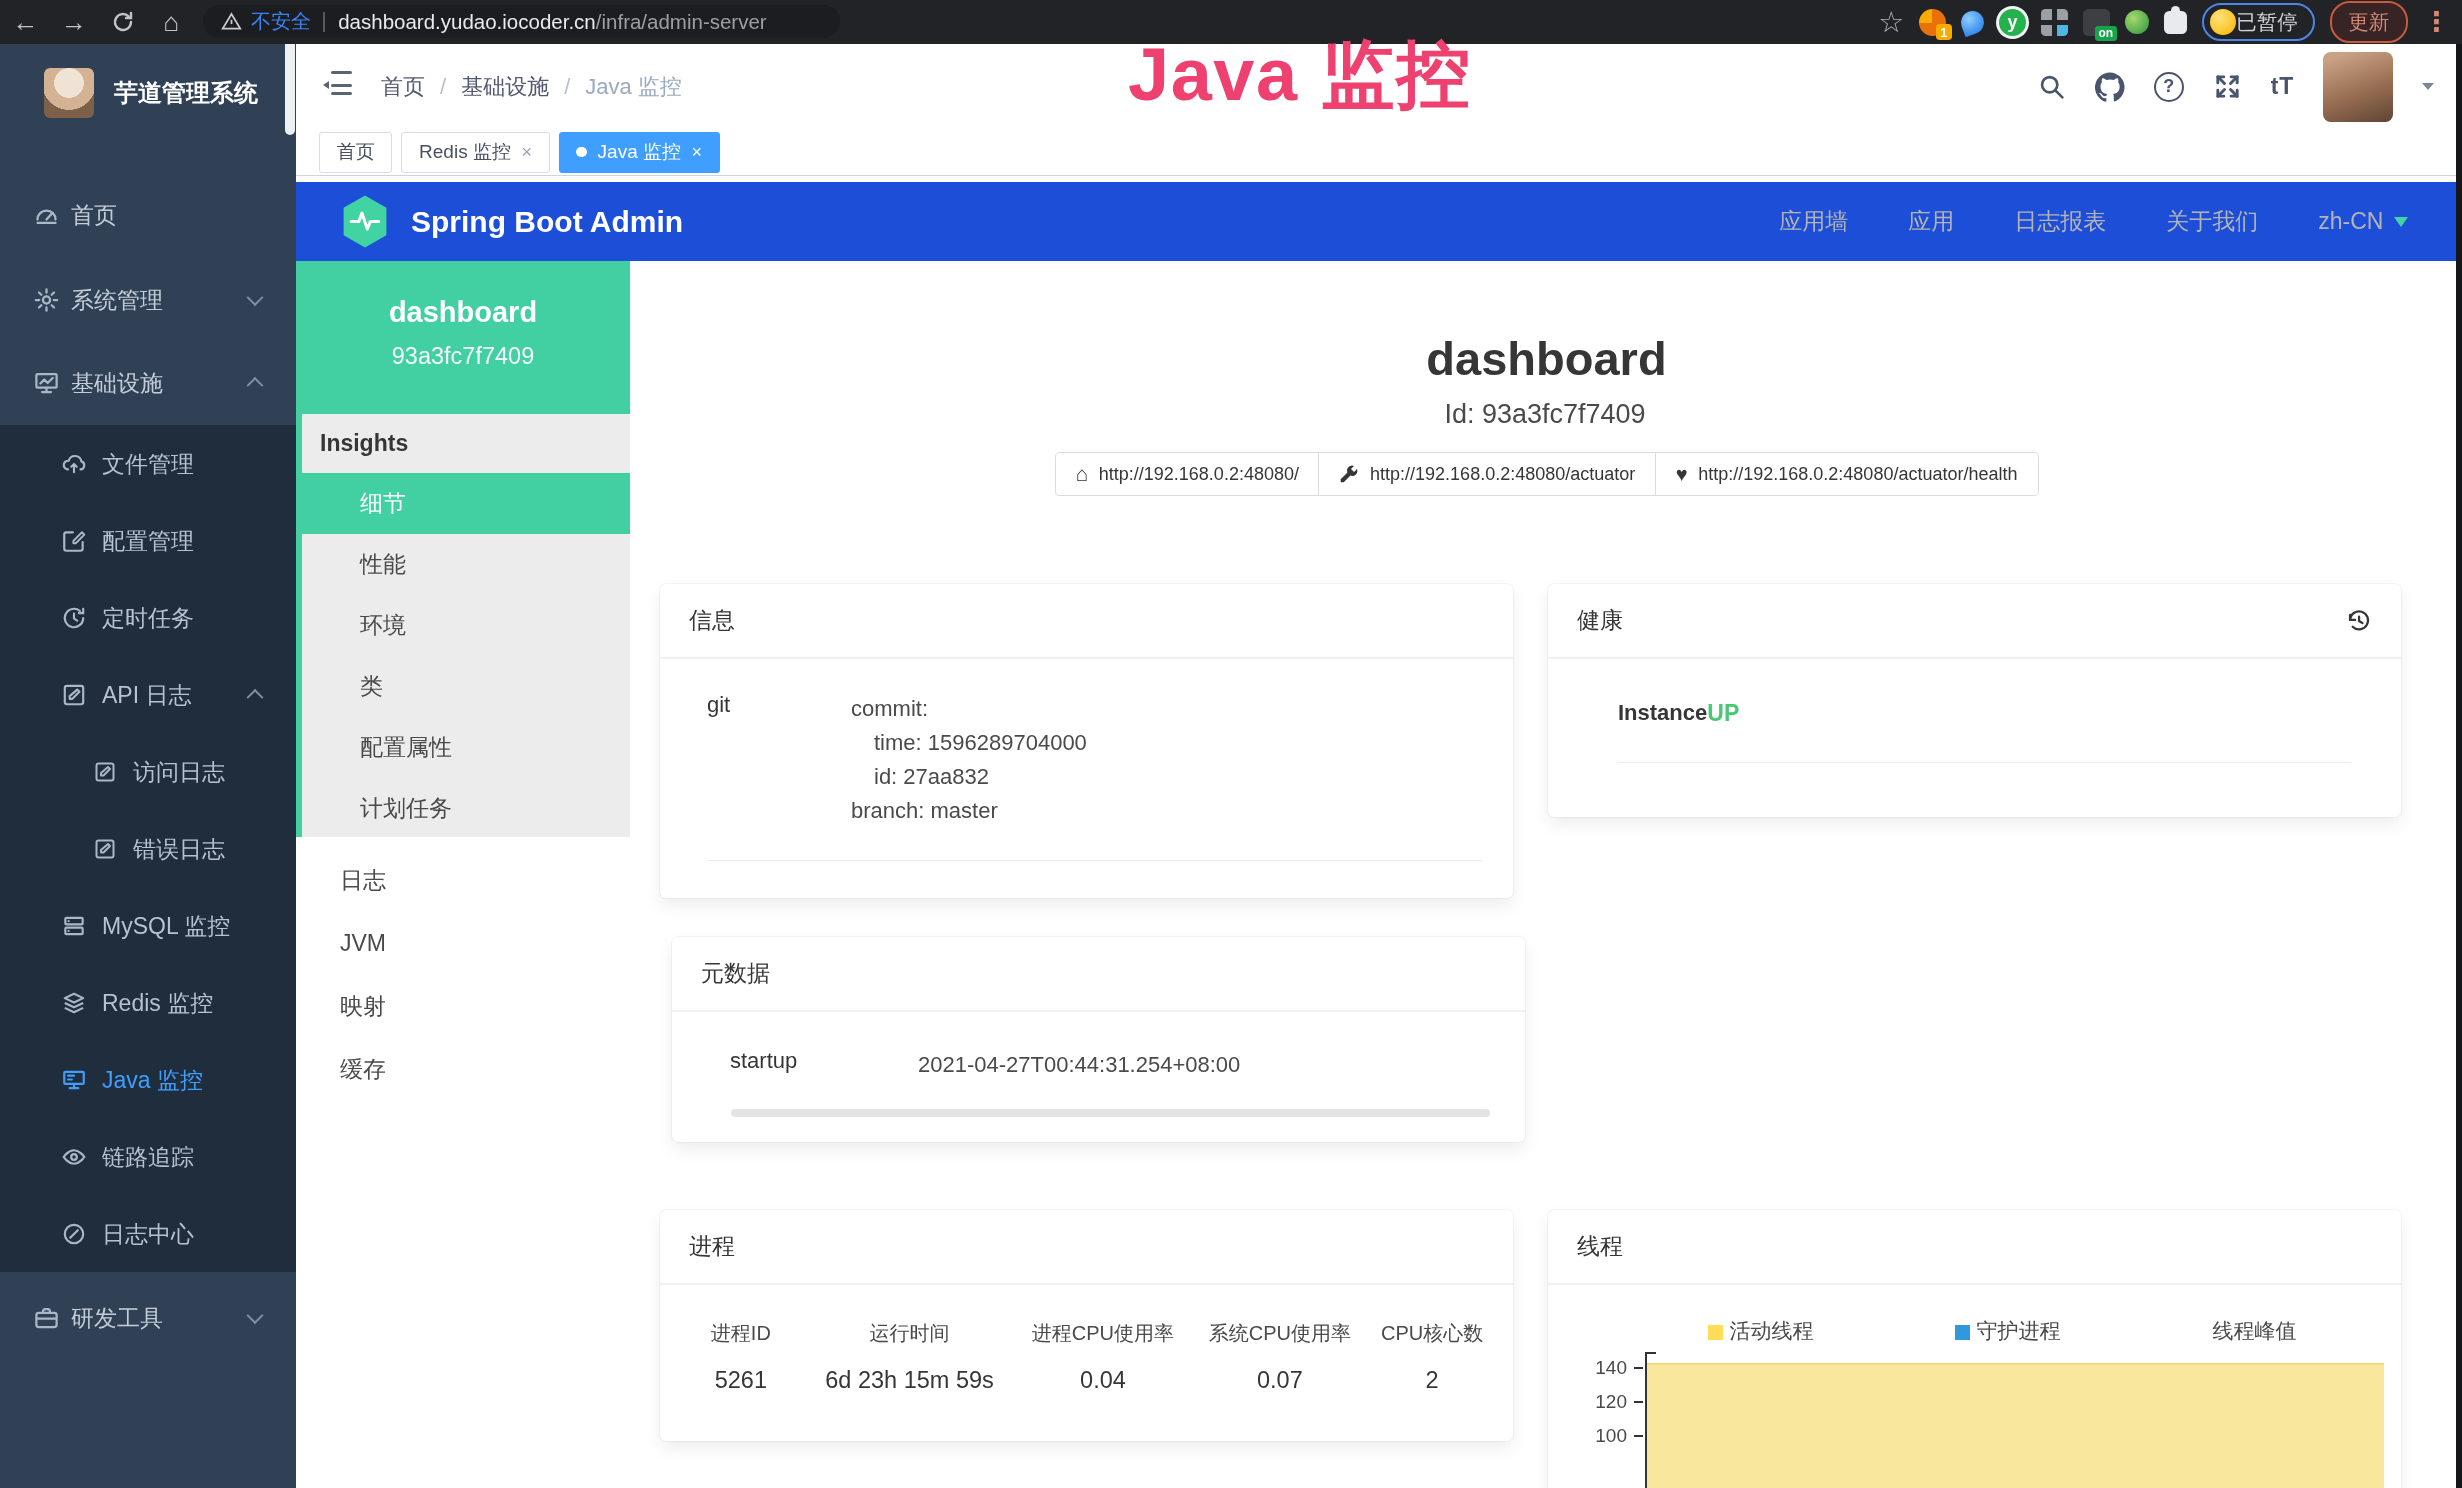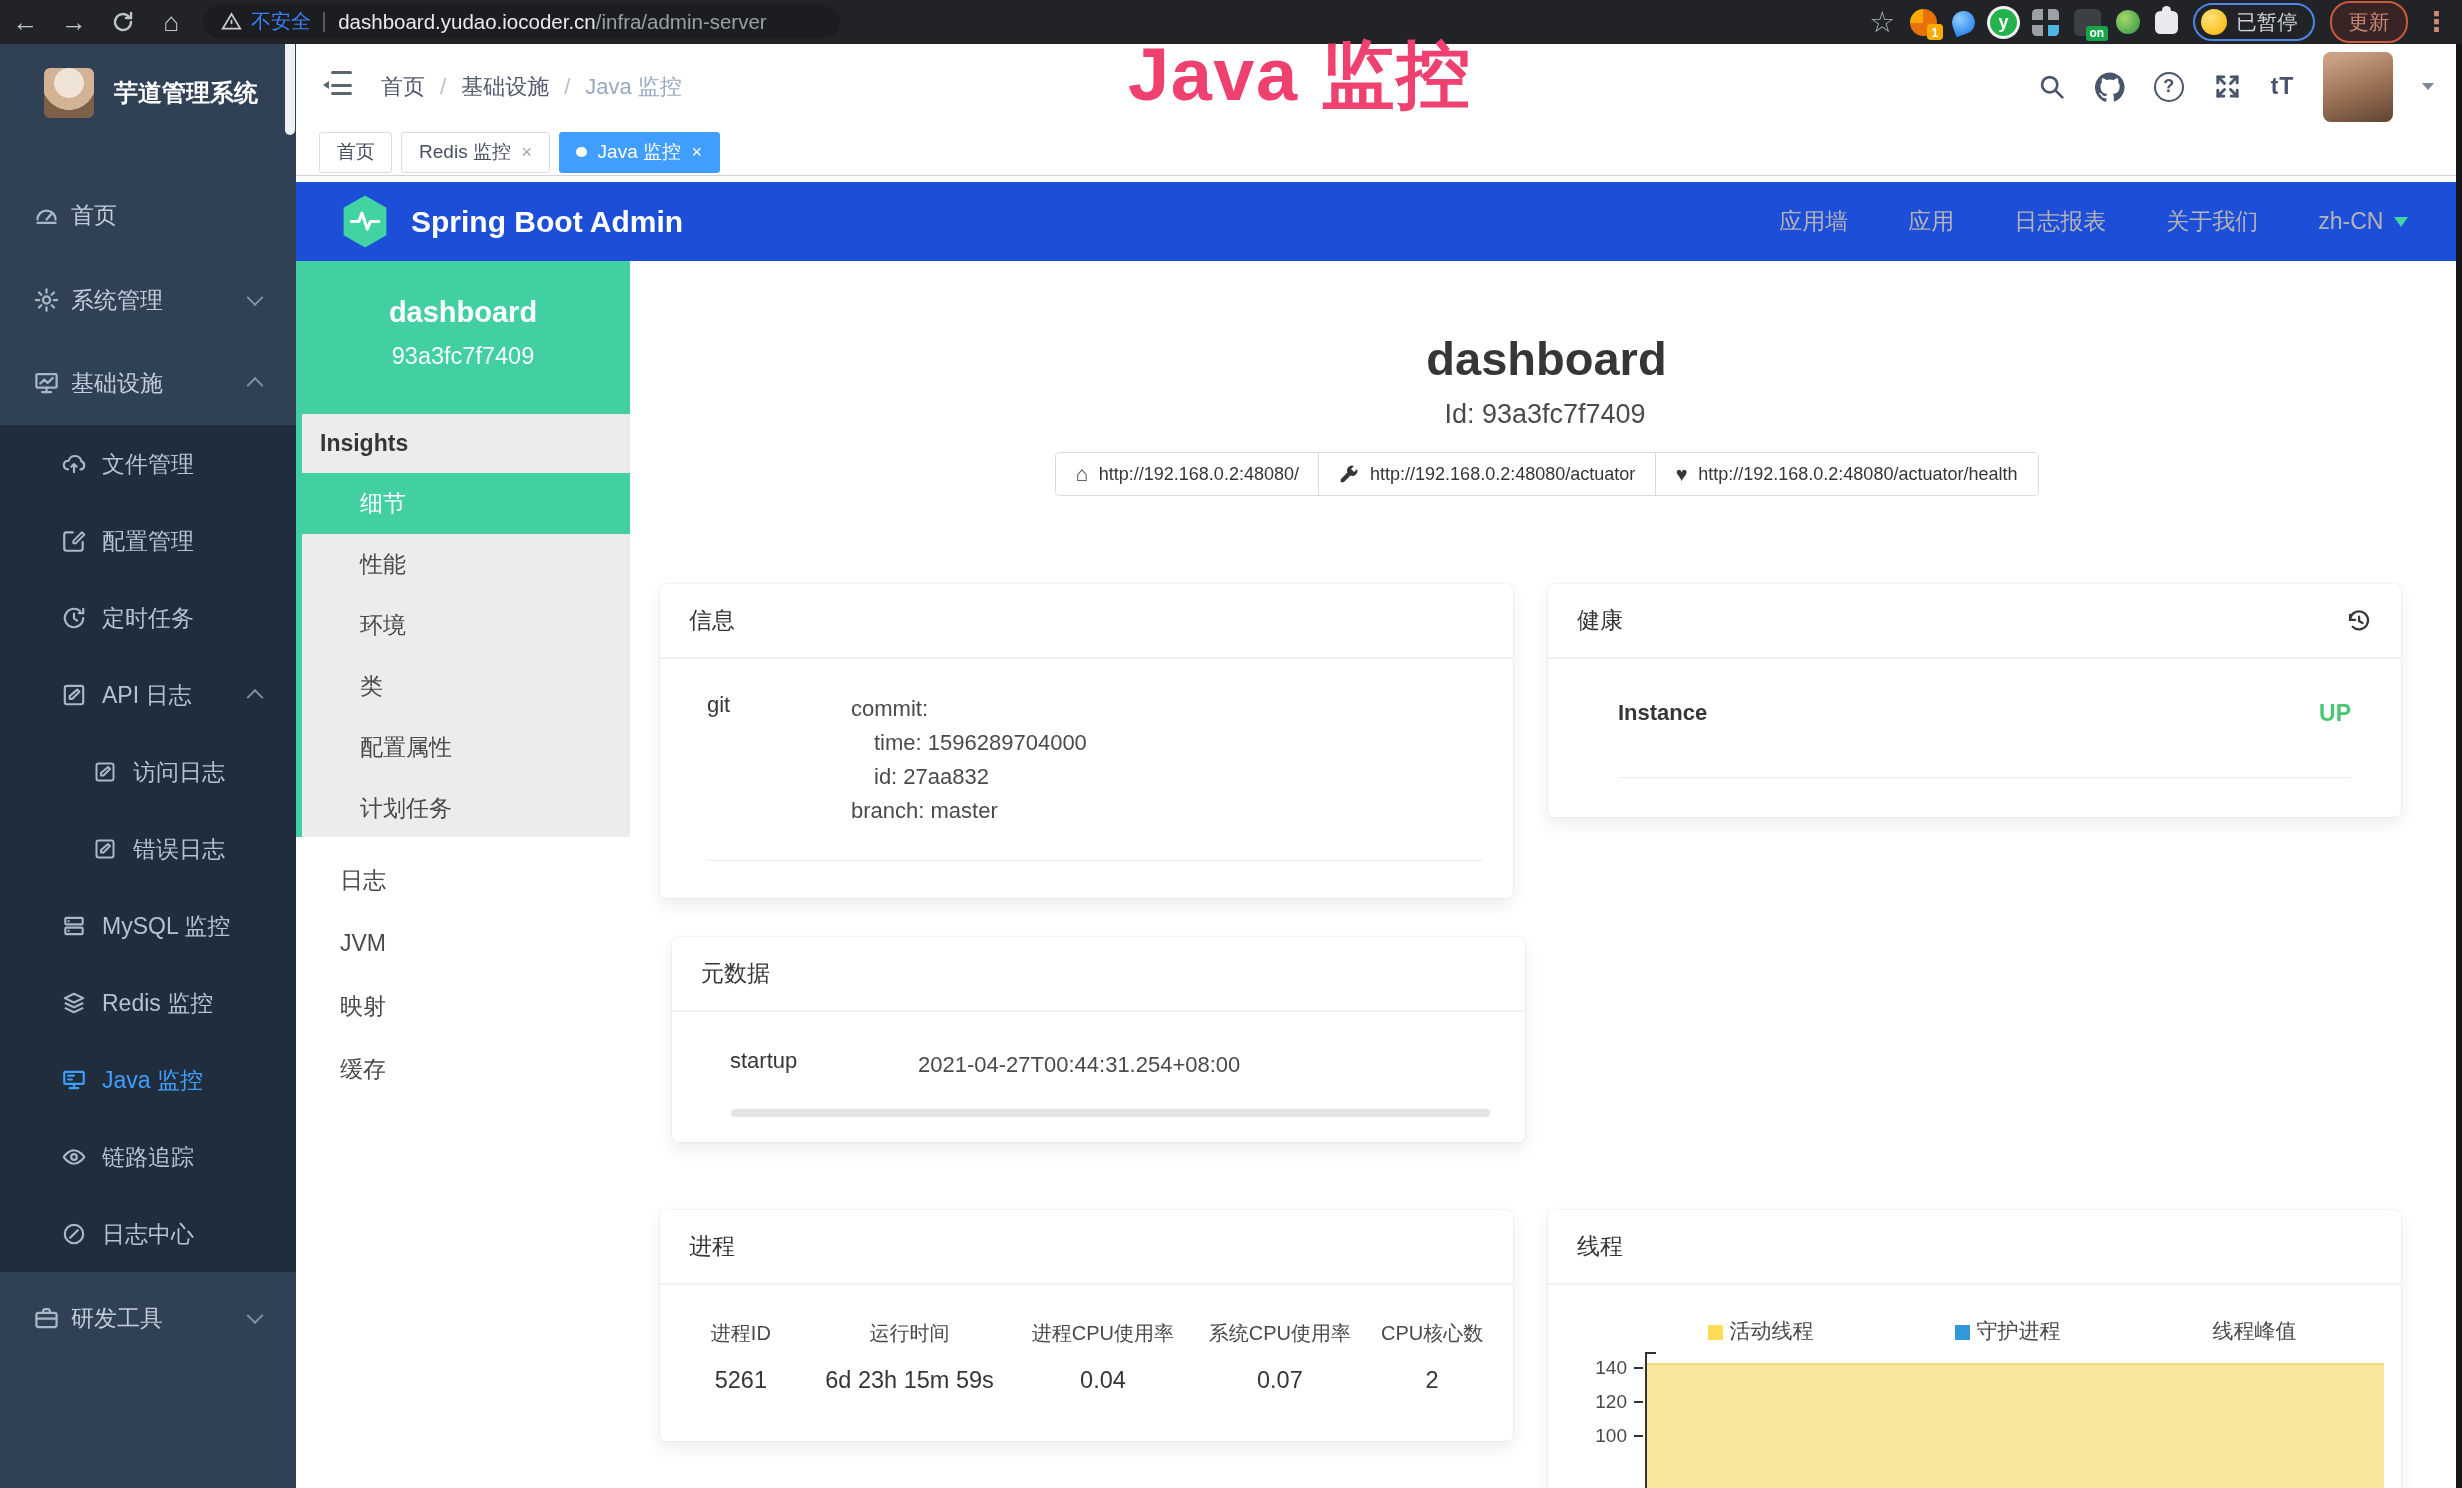--- a/index.html
+++ b/index.html
@@ -29,21 +29,21 @@
       linear-gradient(#9aa0a6,#9aa0a6) 0 0/11.4px 11.4px no-repeat,
       linear-gradient(#9aa0a6,#9aa0a6) 16px 0/11.4px 11.4px no-repeat,
       linear-gradient(#9aa0a6,#9aa0a6) 0 16px/11.4px 11.4px no-repeat,
       linear-gradient(#4db6e2,#4db6e2) 16px 16px/11.4px 11.4px no-repeat}
   .ext-on{background:#3c4043;border-radius:5.3px}
   .badge-on{position:absolute;right:-6.8px;bottom:-5.3px;background:#17a54b;color:#fff;font-size:12px;line-height:12px;
           border-radius:3px;padding:1.5px 3.8px;font-weight:bold}
   .ext-leaf{background:radial-gradient(circle at 35% 35%,#a5d96c,#2d9440);width:24px;height:24px}
   .ext-puzzle{background:#e8eaed;border-radius:5.3px;width:23px;height:23px}
   .ext-puzzle:before{content:"";position:absolute;left:6.8px;top:-4.6px;width:9px;height:9px;border-radius:50%;background:#e8eaed}
-  .pill-paused{display:flex;align-items:center;gap:9px;border:2.3px solid #4e86e8;border-radius:20px;padding:3px 15px 3px 6px}
+  .pill-paused{display:flex;align-items:center;border:2.3px solid #4e86e8;border-radius:20px;padding:3px 15px 3px 6px}
   .face{width:26px;height:26px;border-radius:50%;background:radial-gradient(circle at 35% 32%,#ffe27a,#f7b500)}
   .pill-paused .lbl{color:#cdd0d5;font-size:20.5px;white-space:nowrap}
   .pill-update{border:2.3px solid #c85a3e;background:#382325;border-radius:20px;padding:5.3px 16.7px;color:#cf8975;font-size:20.5px;white-space:nowrap}
   .dots{color:#cf8975;font-size:27px;font-weight:bold}
   
   .sidebar{position:absolute;left:0;top:44px;width:296px;height:1445px;background:#304156;z-index:10}
   .logo-row{display:flex;align-items:center;height:97px;padding-left:44px}
   .logo-img{width:50px;height:50px;border-radius:6px;flex:none;
             background:radial-gradient(circle at 50% 30%,#efe3d5 0 34%,#d4b394 35% 62%,#7d6048 63% 100%)}
   .logo-title{color:#fff;font-size:24px;font-weight:bold;margin-left:20px;white-space:nowrap}
@@ -116,21 +116,21 @@
   .lbtn:first-child{border-radius:4.6px 0 0 4.6px;margin-left:0}
   .lbtn:last-child{border-radius:0 4.6px 4.6px 0}
   .card{position:absolute;background:#fff;border-radius:6px;
         box-shadow:0 7.6px 16.7px rgba(10,10,10,.07),0 0 0 0.8px rgba(10,10,10,.05)}
   .card-h{display:flex;align-items:center;justify-content:space-between;padding:0 29px;height:73px;
           border-bottom:2.3px solid #f1f1f1;font-size:23px;font-weight:normal;color:#363636}
   .kv{display:flex;margin:33px 30px 0 47px;padding-bottom:32px;border-bottom:1.5px solid #ededed}
   .kv .k{width:144px;flex:none;font-size:22px;color:#363636}
   .kv .v{font-size:22px;color:#4a4a4a;line-height:1.55}
   .indent{padding-left:23px}
-  .kv.health{margin:41px 50px 0 70px;padding-bottom:50px;justify-content:space-between}
+  .kv.health{margin:41px 50px 0 70px;padding-bottom:35px;justify-content:flex-start}
   .kv.health .k{font-weight:bold;width:auto}
   .up{font-size:23px;font-weight:bold;color:#48c774}
   .kv.meta{margin:36px 30px 0 58px;padding-bottom:0;border-bottom:none}
   .kv.meta .k{width:188px}
   .hsb{height:7.6px;border-radius:3.8px;background:#e4e4e4;margin:27px 35px 0 59px}
   .pt,.pv{display:flex;margin:0 15px;text-align:center}
   .pt{margin-top:35px}.pv{margin-top:20px}
   .pt span,.pv span{display:block}
   .c1{width:16%}.c2{width:25%}.c3{width:22%}.c4{width:21%}.c5{width:16%}
   .pt span{font-size:20px;color:#4a4a4a}

